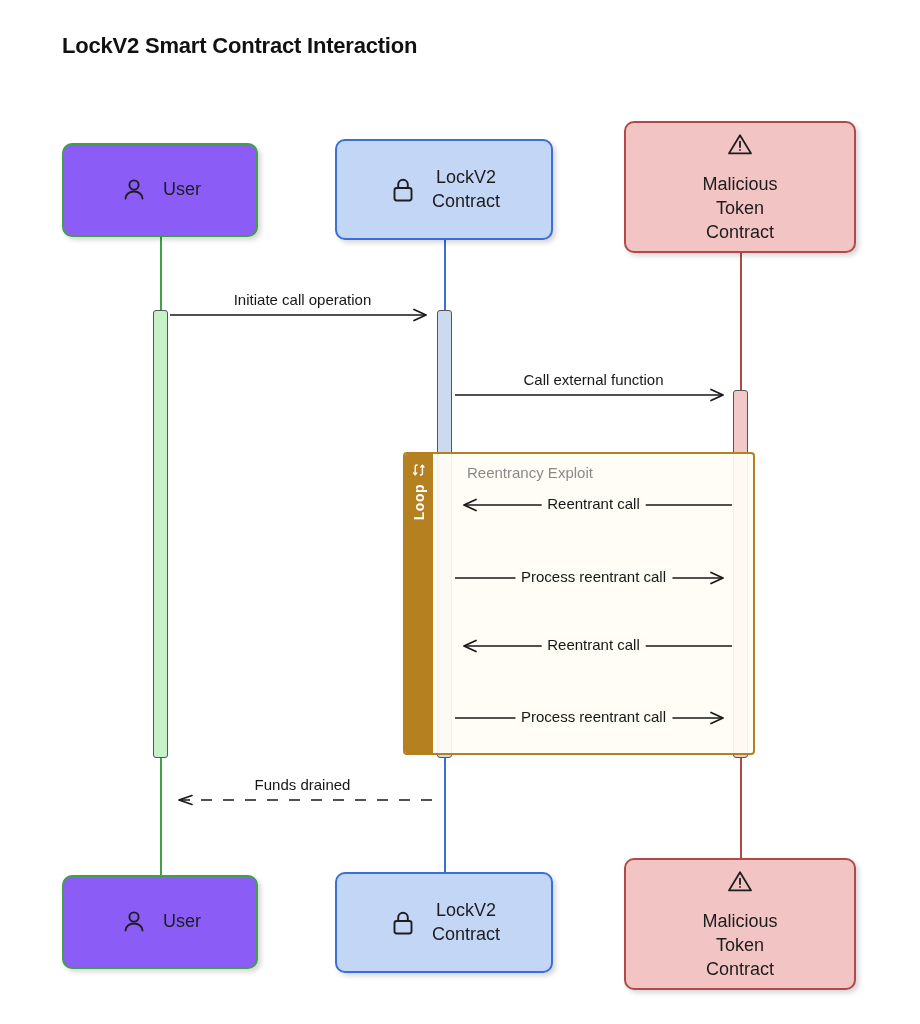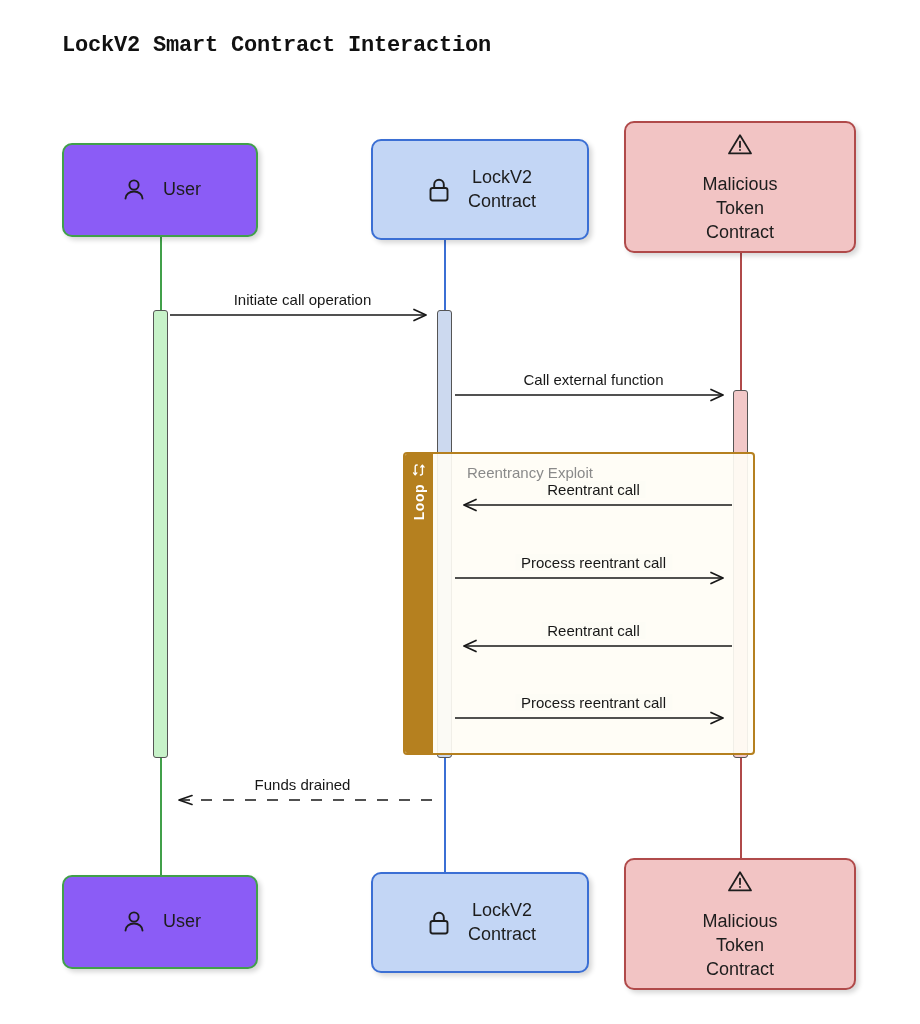--- a/index.html
+++ b/index.html
@@ -18,21 +18,20 @@
 
   #diagram-title {
     position: absolute;
     left: 62px;
     top: 33px;
     font-size: 22px;
     font-weight: bold;
     letter-spacing: -0.2px;
     color: #111111;
     white-space: nowrap;
-    font-family: Liberation Mono, monospace;
   }
 
   
   .lifeline {
     position: absolute;
     width: 2px;
   }
 
   
   .participant {
@@ -55,21 +54,21 @@
   }
   .participant .p-label {
     font-size: 18px;
     line-height: 1.33;
     text-align: center;
     color: #1d1d1d;
     white-space: pre-line;
   }
 
   .p-green { background: #8b5cf6; border-color: #41a04a; }
-  .p-blue  { background: #c3d6f5; border-color: #3b6fd4; margin-left: 36px; }
+  .p-blue  { background: #c3d6f5; border-color: #3b6fd4; }
   .p-red   { background: #f2c4c4; border-color: #b04a4a; flex-direction: column; }
 
   
   .activation {
     position: absolute;
     box-sizing: border-box;
     border: 1.5px solid #555555;
     border-radius: 3px;
   }
   .act-green { background: #c7f2c9; }
@@ -133,21 +132,21 @@
     font-size: 15px;
     color: #171717;
     white-space: nowrap;
   }
   .message svg {
     position: absolute;
     left: 0;
     top: 0;
     overflow: visible;
   }
-  .msg-on-cream .msg-text { background: #fdfcf5; }
+  .msg-on-cream .msg-text { background: #fdfcf5; margin-top: 14px; }
   .msg-on-white .msg-text { background: #ffffff; }
 </style>
 </head>
 <body>
 
 <div id="diagram-title">LockV2 Smart Contract Interaction</div>
 
 <div class="lifeline" style="left:160px; top:237px; height:638px; background:#41a04a;"></div>
 <div class="lifeline" style="left:444px; top:240px; height:632px; background:#3b6fd4;"></div>
 <div class="lifeline" style="left:740px; top:253px; height:605px; background:#b04a4a;"></div>

